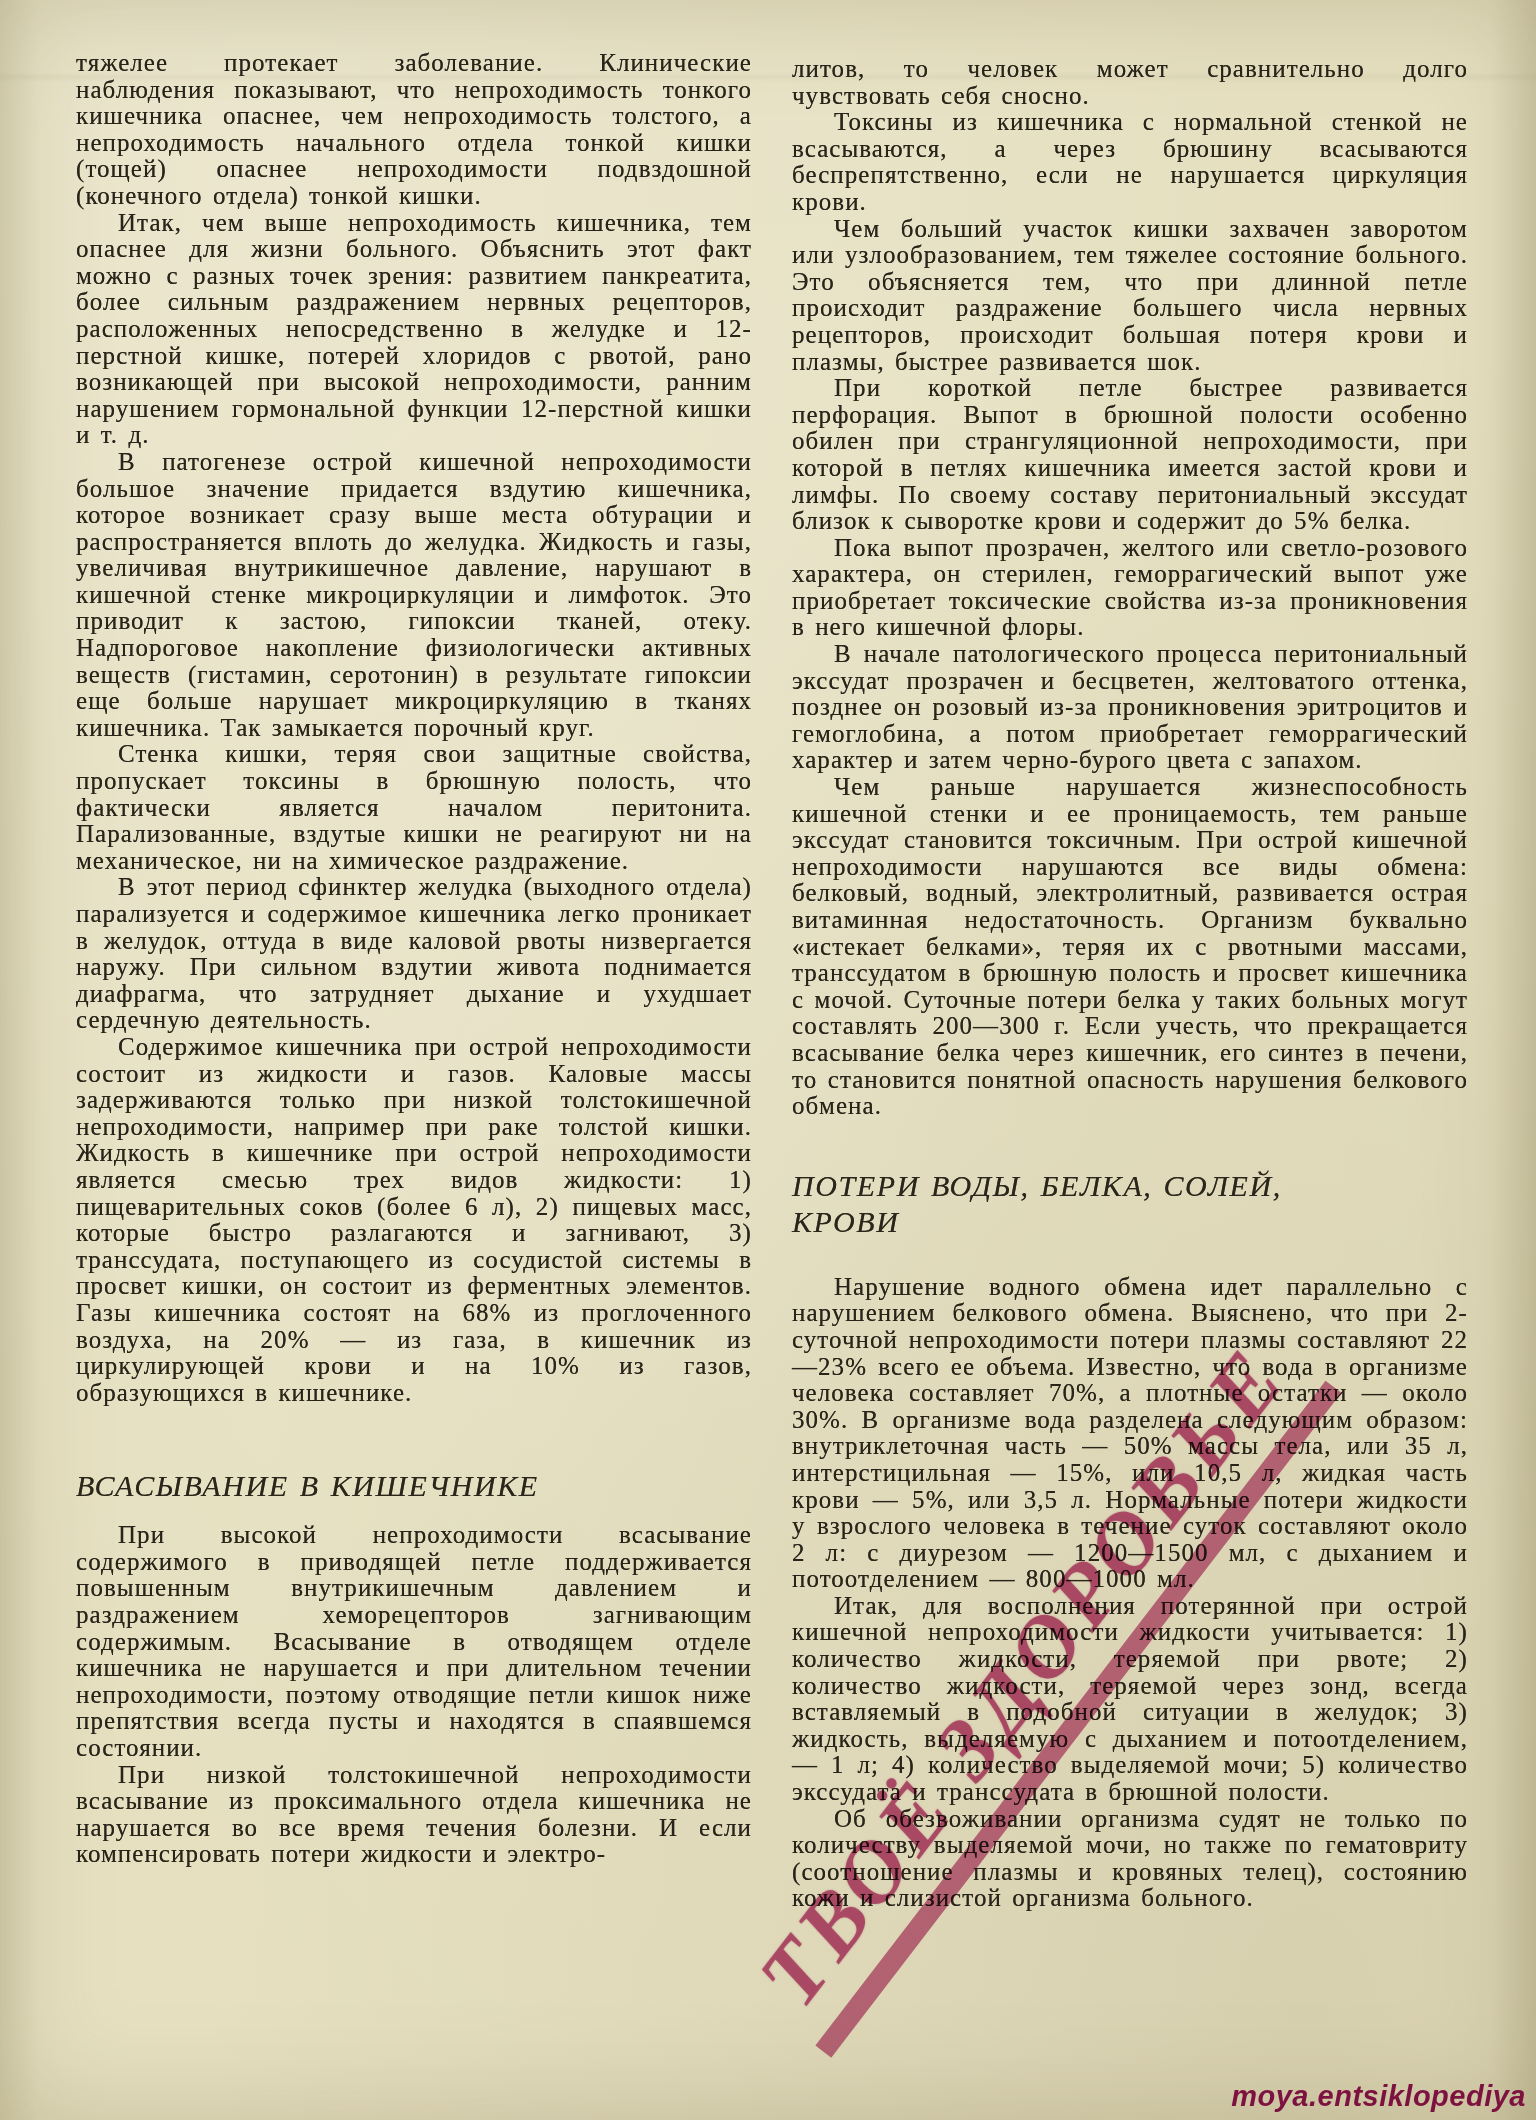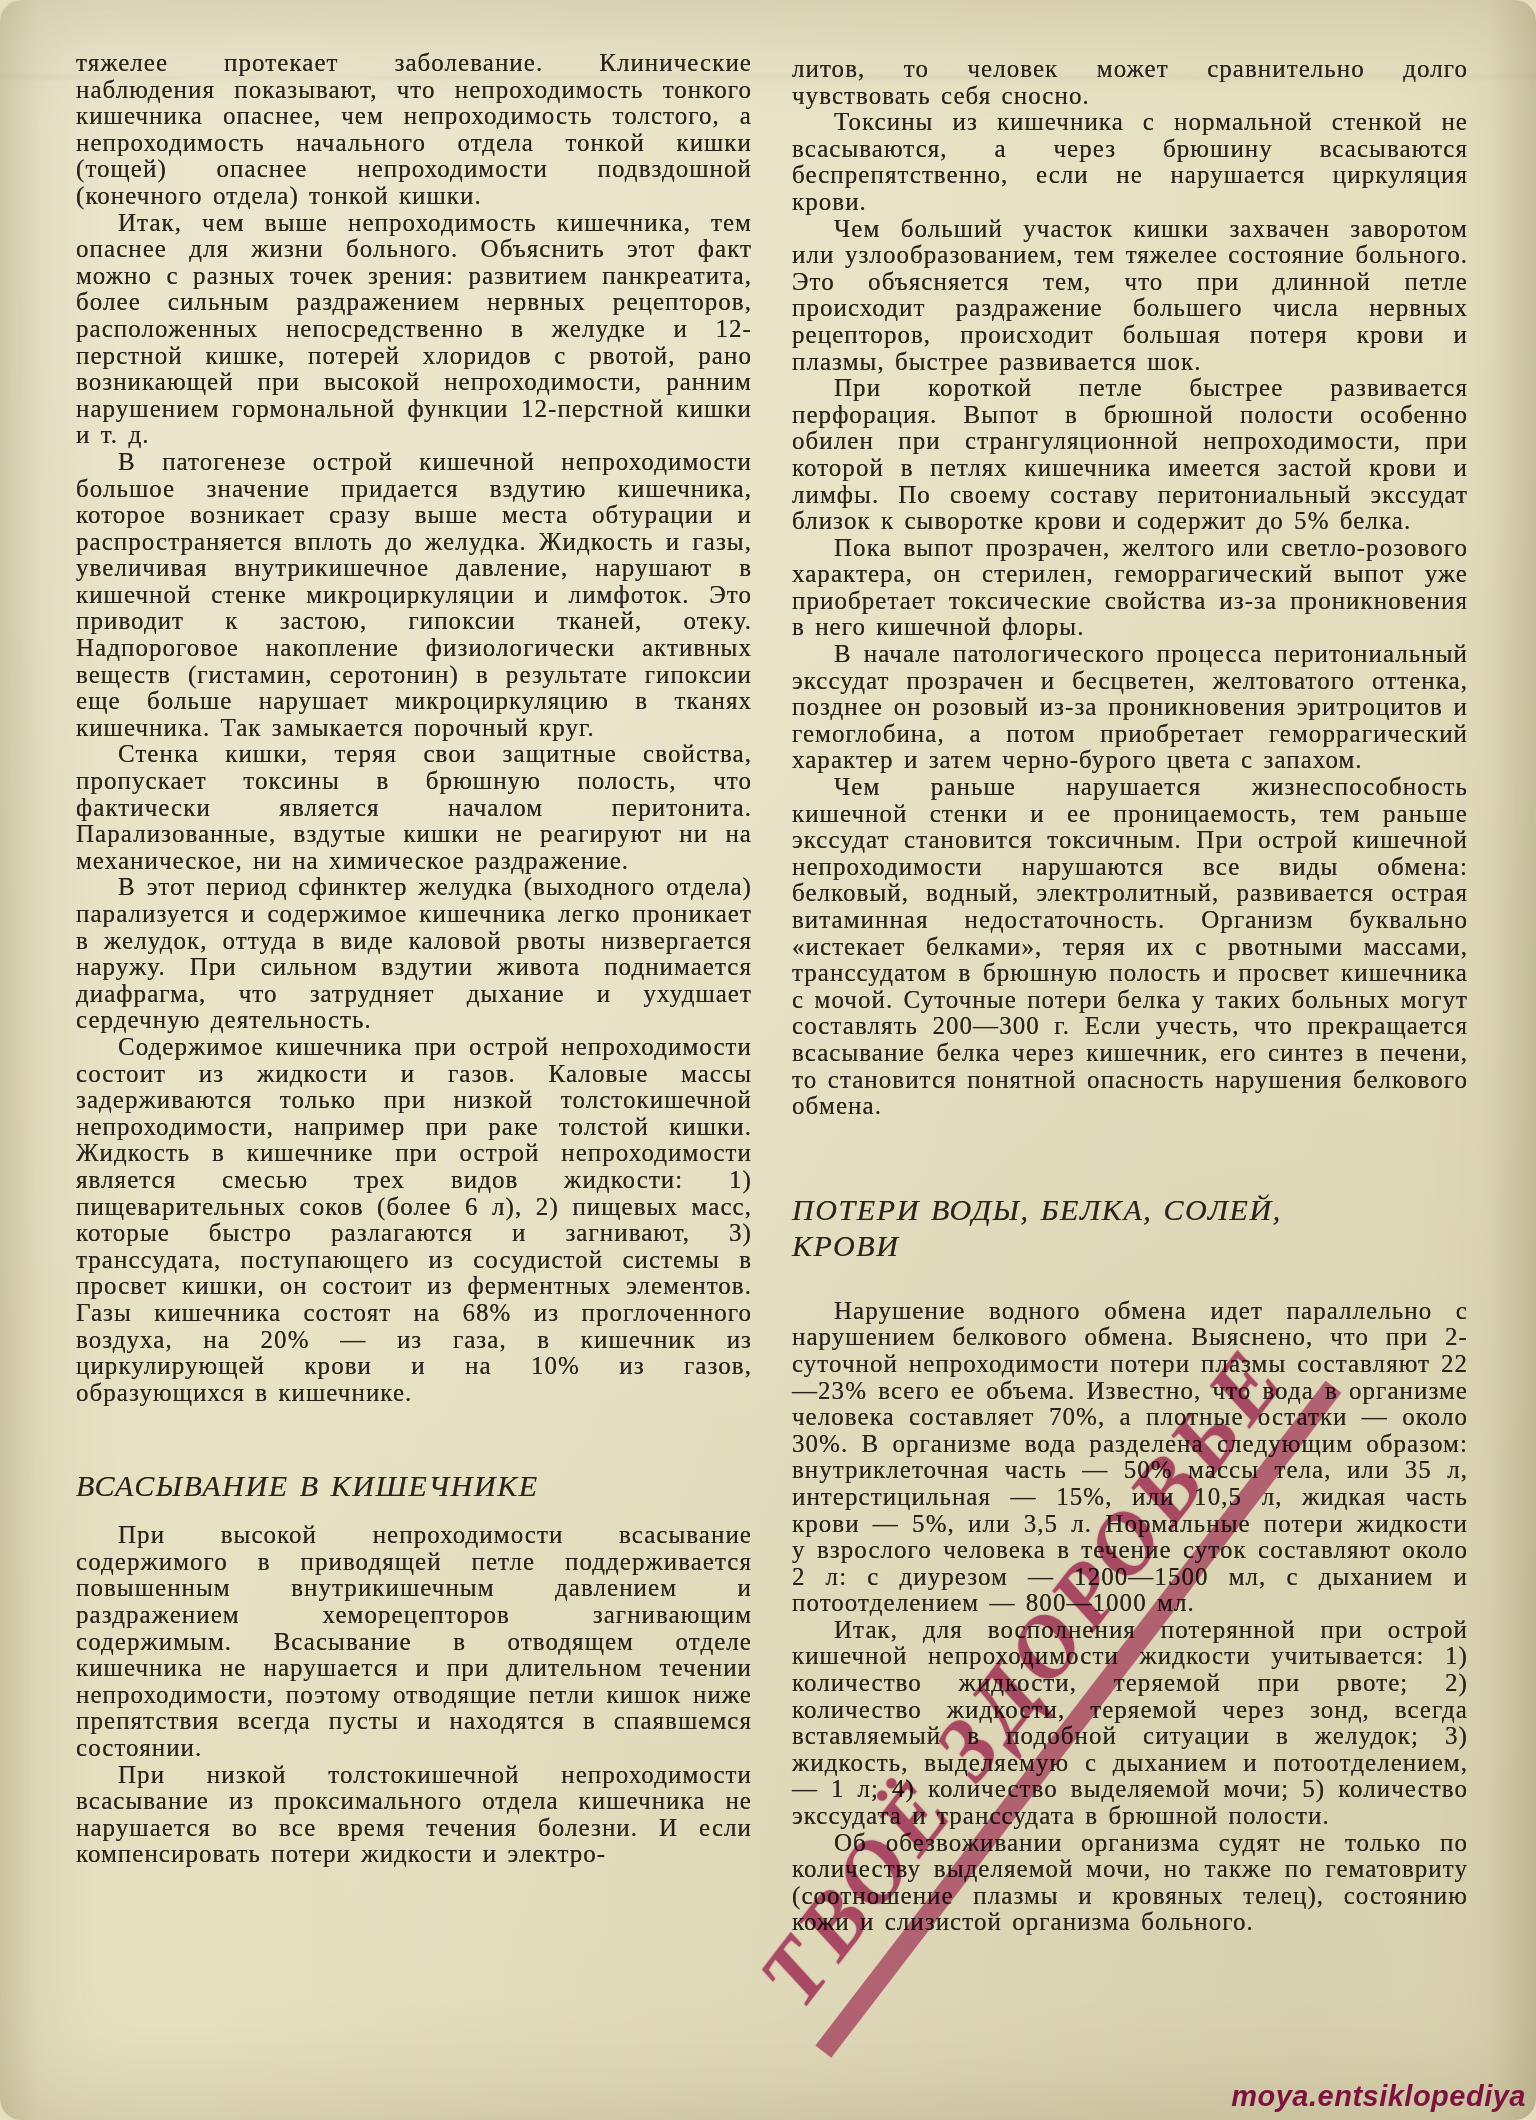--- a/index.html
+++ b/index.html
@@ -10,21 +10,20 @@
   }
   .page{
     position:absolute;inset:0;
     background:
       radial-gradient(ellipse at 18% 8%, rgba(255,255,255,0.20), transparent 55%),
       radial-gradient(ellipse at 85% 95%, rgba(125,112,62,0.14), transparent 60%),
       radial-gradient(ellipse at 50% 55%, rgba(255,255,250,0.10), transparent 70%),
       linear-gradient(90deg,#d8d2b1 0%,#e6e0c1 2.5%,#e6e0c1 97%,#d4ceae 100%),
       #e4deba;
     box-shadow:inset 0 0 110px rgba(115,100,55,0.28);
-    border-radius:21px;
   }
   .crease{
     position:absolute;left:0;top:72px;width:100%;height:10px;
     background:linear-gradient(180deg,transparent,rgba(90,80,40,0.05),transparent);
   }
   .col{
     position:absolute;width:676px;color:#29241a;
   }
   .col-left{left:76px;top:50px;}
   .col-right{left:792px;top:56px;}
@@ -39,21 +38,21 @@
   .para.noindent{text-indent:0;}
   .section-heading{
     margin:0;
     font-size:30px;line-height:36px;
     font-weight:normal;font-style:italic;
     letter-spacing:1.6px;word-spacing:2px;
     color:#2b261b;
     text-shadow:0 0 0.6px rgba(43,38,27,0.7);
   }
   .heading-left{margin-top:62px;margin-bottom:18px;}
-  .heading-right{margin-top:72px;margin-bottom:34px;max-width:500px;}
+  .heading-right{margin-top:48px;margin-bottom:34px;max-width:500px;}
   .page-number{
     position:absolute;left:1541px;top:1990px;
     font-size:28px;font-weight:bold;letter-spacing:2px;color:#241f15;
     text-shadow:0 0 0.6px rgba(36,31,21,0.8);
   }
   .stamp{
     position:absolute;left:540px;top:1622px;width:980px;height:120px;
     transform:rotate(-52.5deg);
     text-align:center;
     mix-blend-mode:multiply;

